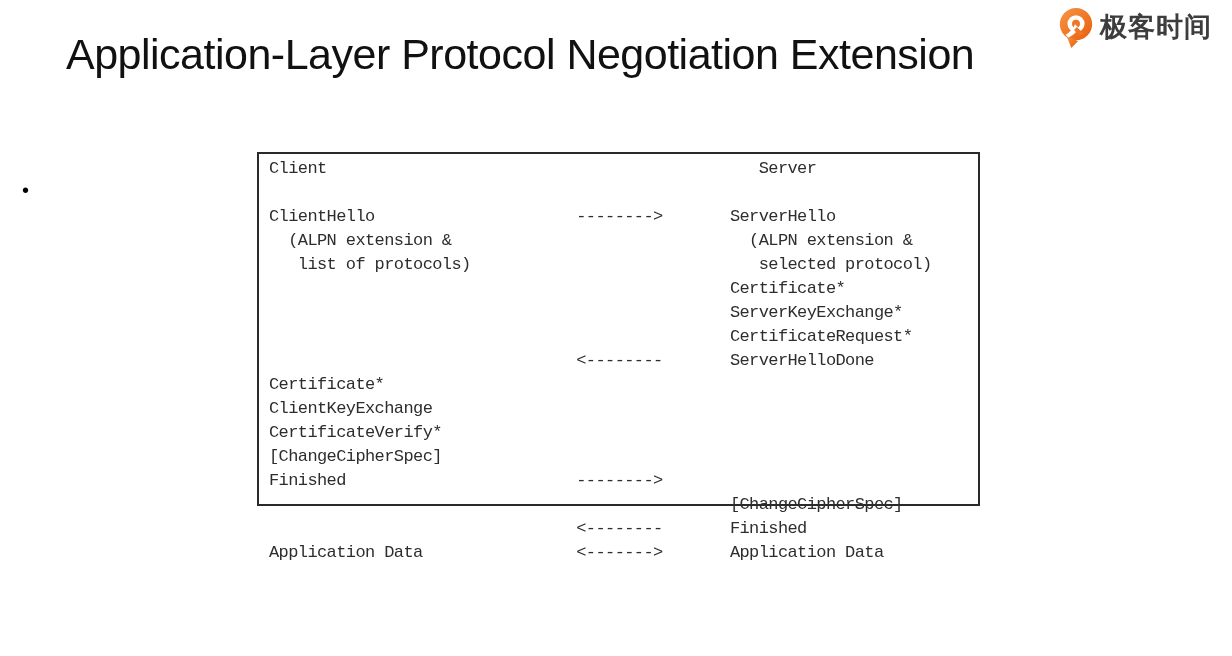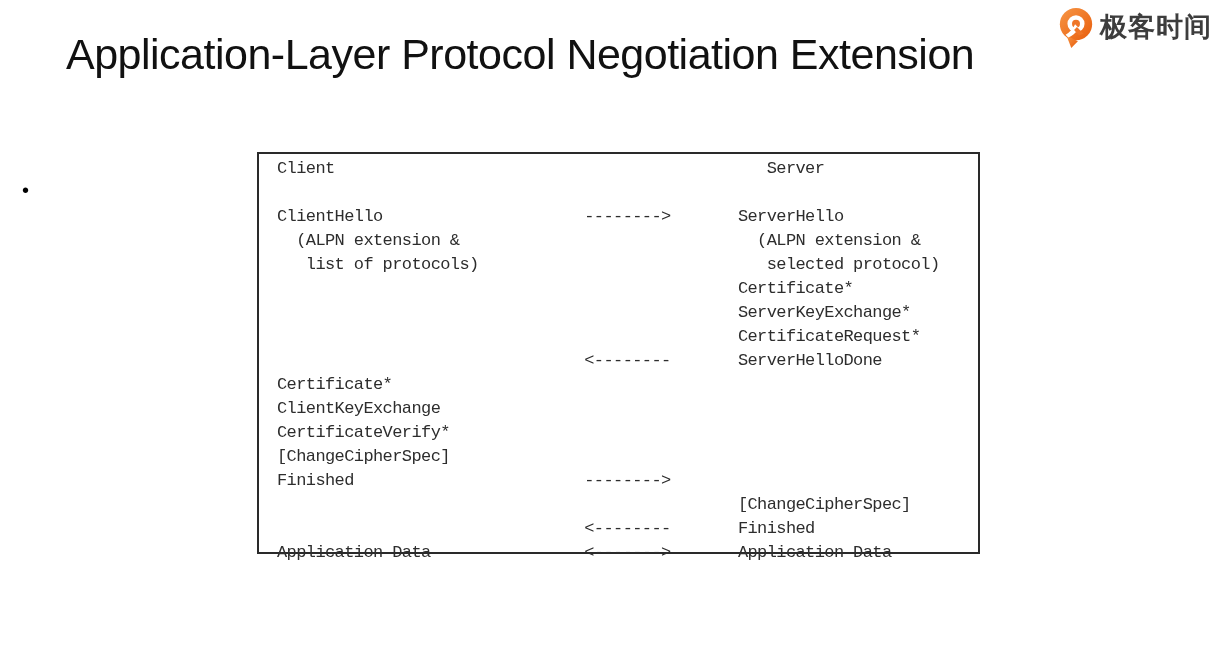--- a/index.html
+++ b/index.html
@@ -50,25 +50,24 @@
     font-size: 20px;
     margin-right: 14px;
     position: relative;
     top: -1px;
   }
 
   
   .diagram-box {
     position: absolute;
     left: 257px; top: 152px;
-    width: 723px; height: 402px;
+    width: 723px; height: 354px;
     box-sizing: border-box;
     border: 2px solid #2a2a2a;
     background: #ffffff;
-    padding-left: 8px;
   }
   .diagram-box pre {
     margin: 0;
     padding: 3px 0 0 10px;
     font-family: "Liberation Mono", "DejaVu Sans Mono", monospace;
     font-size: 17px;
     line-height: 24px;
     letter-spacing: -0.6px;
     color: #2d2d2d;
     white-space: pre;

